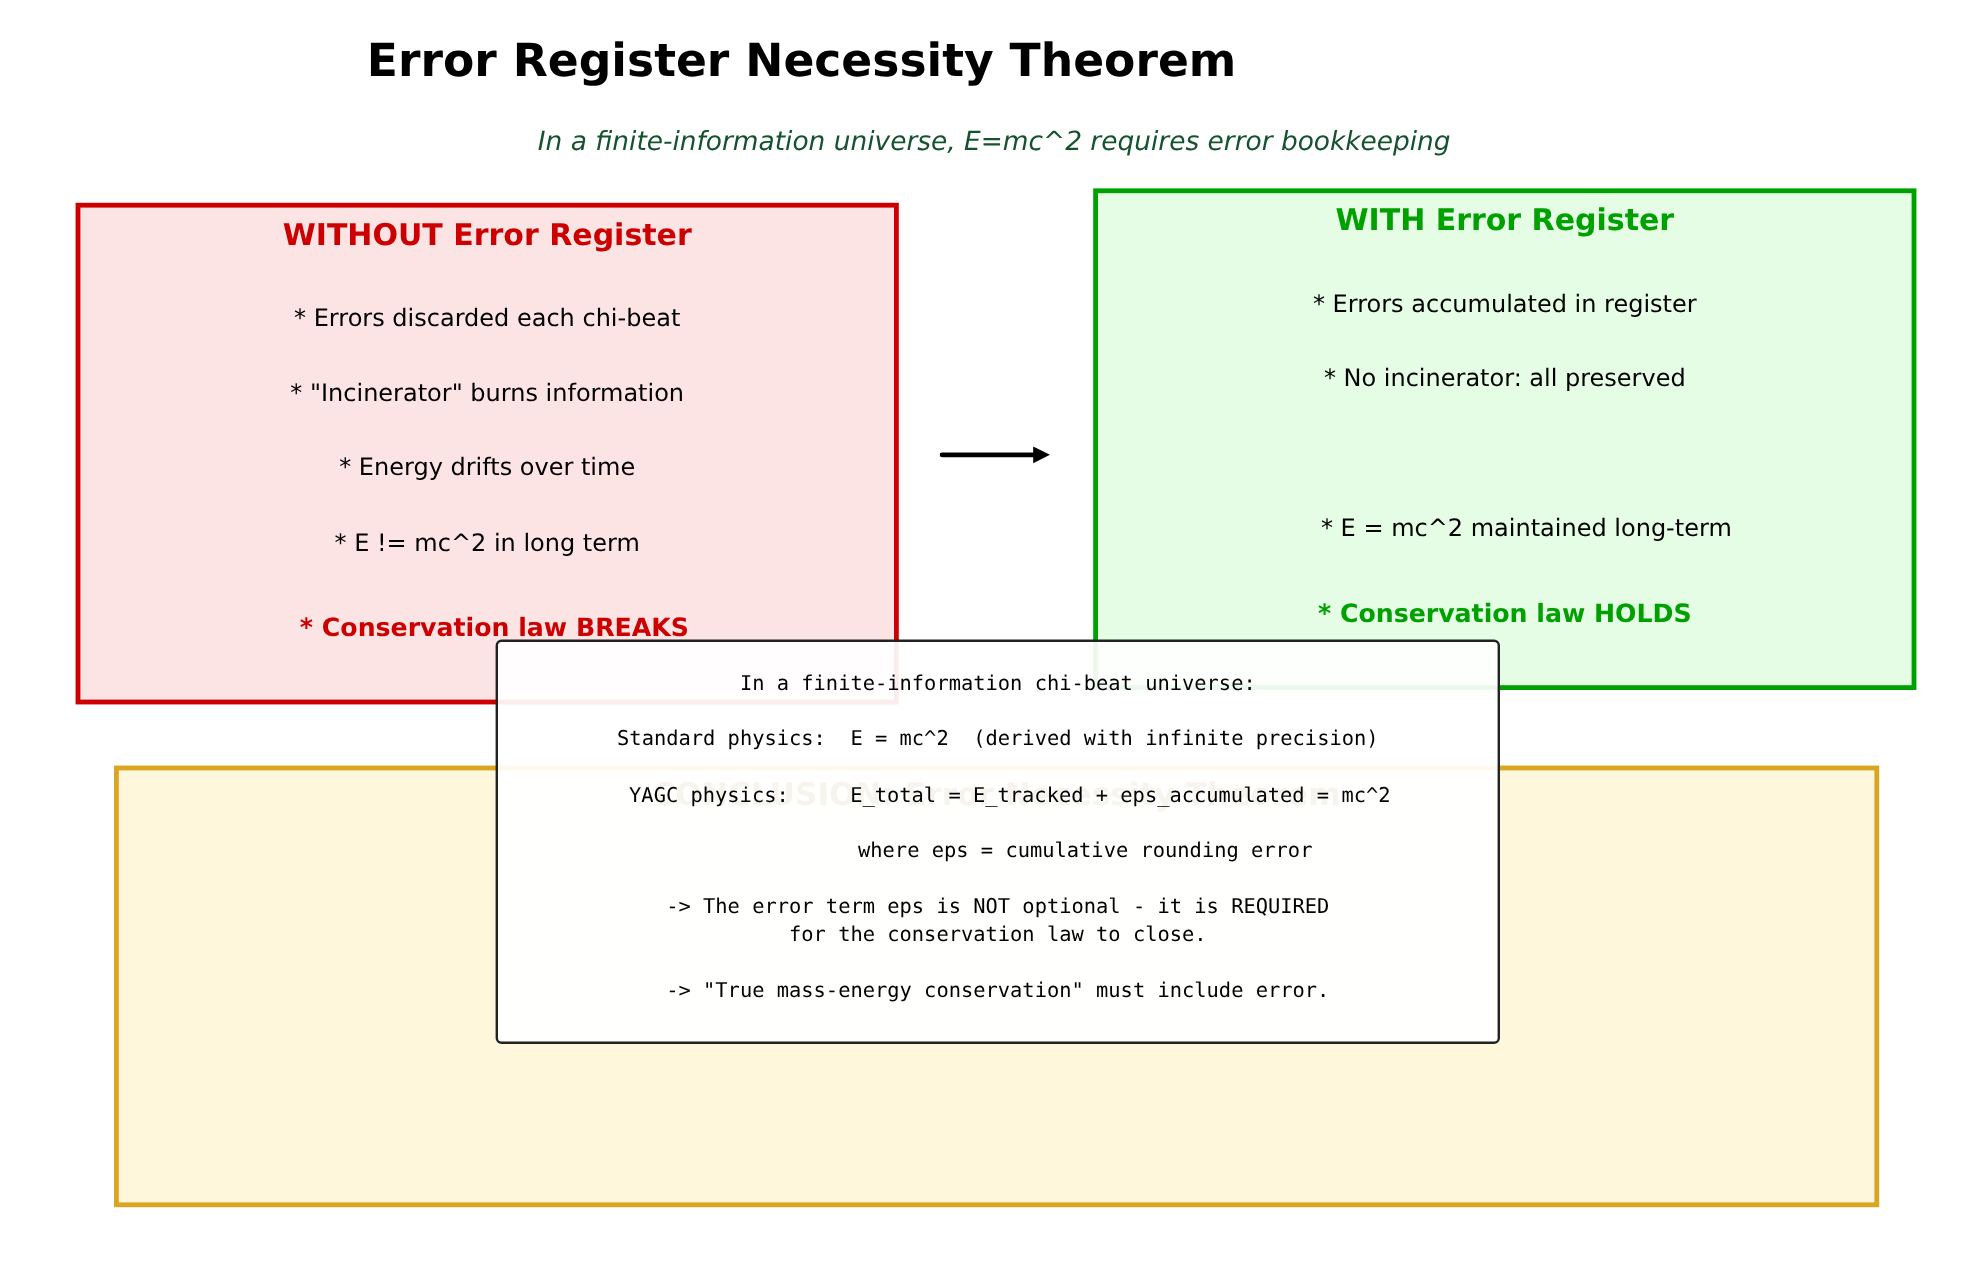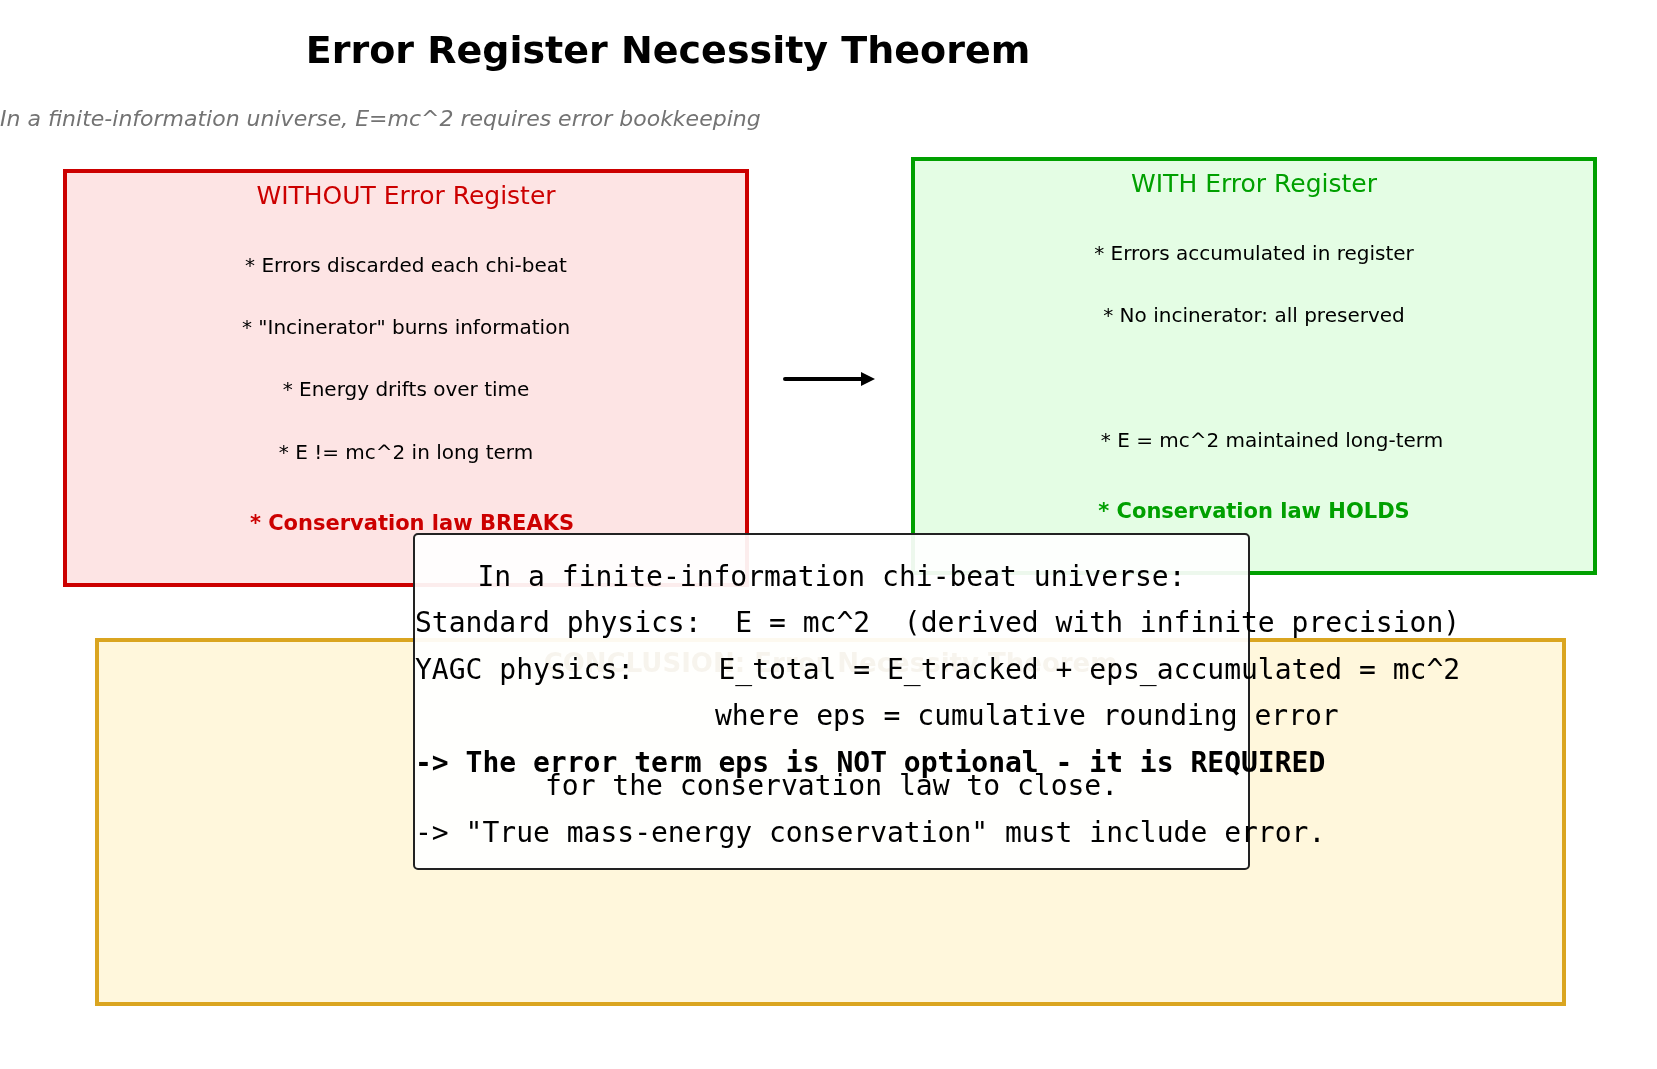--- a/index.html
+++ b/index.html
@@ -21,24 +21,24 @@
       text-align: center;
       font-size: 38px;
       font-weight: bold;
       color: #000000;
       font-family: "DejaVu Sans", sans-serif;
     }
     .subtitle {
       position: absolute;
       left: 0; width: 1657px;
       top: 106px;
-      text-align: left;
+      text-align: center;
       font-size: 22px;
       font-style: italic;
-      color: #737373;
+      color: #14532d;
       font-family: "DejaVu Sans", sans-serif;
     }
     .panel {
       position: absolute;
       box-sizing: border-box;
       border-width: 4px;
       border-style: solid;
     }
     .panel-left {
       left: 63px; top: 169px;
@@ -51,21 +51,21 @@
       width: 686px; height: 418px;
       background: #e4fde4;
       border-color: #00a000;
     }
     .panel-heading {
       position: absolute;
       left: 0; right: 0;
       top: 8px;
       text-align: center;
       font-size: 25px;
-      font-weight: normal;
+      font-weight: bold;
     }
     .panel-left .panel-heading { color: #cc0000; }
     .panel-right .panel-heading { color: #00a000; }
     .bullet {
       position: absolute;
       left: 0; right: 0;
       text-align: center;
       font-size: 20px;
       color: #000000;
     }
@@ -102,21 +102,21 @@
 
     .overlay {
       position: absolute;
       left: 413px; top: 533px;
       width: 837px; height: 337px;
       box-sizing: border-box;
       background: rgba(255,255,255,0.93);
       border: 2px solid #222222;
       border-radius: 5px;
       font-family: "DejaVu Sans Mono", monospace;
-      font-size: 28px;
+      font-size: 17px;
       color: #000000;
     }
     .mono-line {
       position: absolute;
       white-space: pre;
       left: 0; right: 0;
       text-align: center;
     }
   </style>
 </head>
@@ -149,16 +149,16 @@
 
 <div class="conclusion-box">
   <div class="conclusion-heading">CONCLUSION: Error Necessity Theorem</div>
 </div>
 
 <div class="overlay">
   <div class="mono-line" style="top:25px;">In a finite-information chi-beat universe:</div>
   <div class="mono-line" style="top:71px; left:0; right:0;">Standard physics:  E = mc^2  (derived with infinite precision)</div>
   <div class="mono-line" style="top:118px; left:0; right:-20px;">YAGC physics:     E_total = E_tracked + eps_accumulated = mc^2</div>
   <div class="mono-line" style="top:164px; left:300px; right:0; text-align:left;">where eps = cumulative rounding error</div>
-  <div class="mono-line" style="top:211px;font-weight:bold;">-&gt; The error term eps is NOT optional - it is REQUIRED</div>
+  <div class="mono-line" style="top:211px;">-&gt; The error term eps is NOT optional - it is REQUIRED</div>
   <div class="mono-line" style="top:234px;">for the conservation law to close.</div>
   <div class="mono-line" style="top:281px;">-&gt; "True mass-energy conservation" must include error.</div>
 </div>
 
 </body></html>

